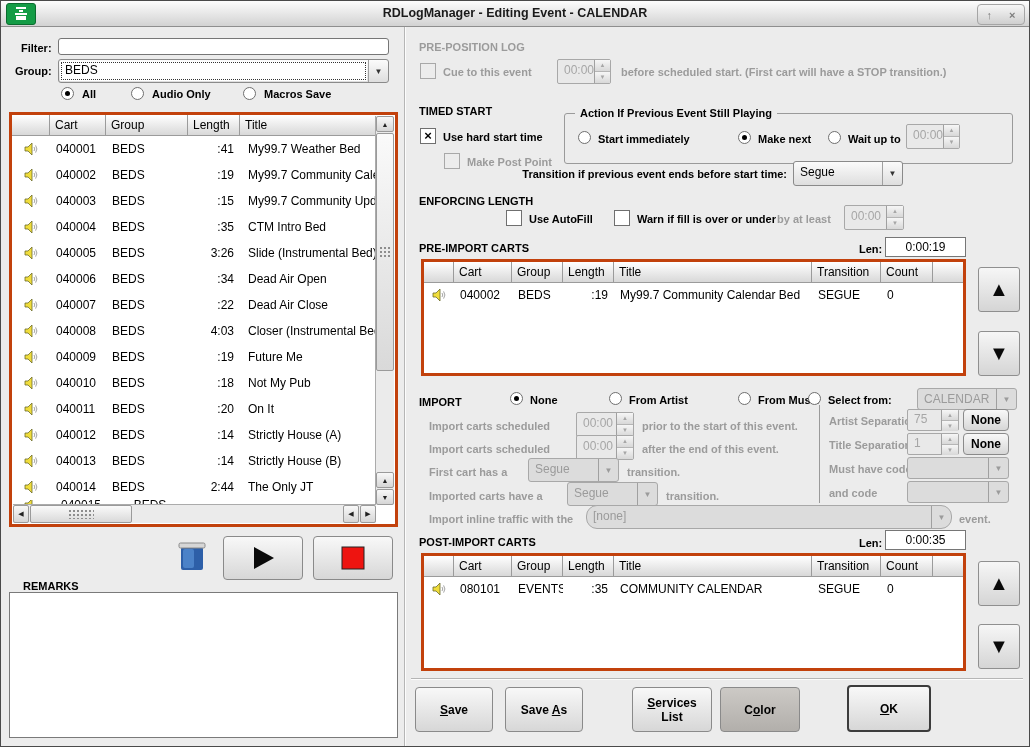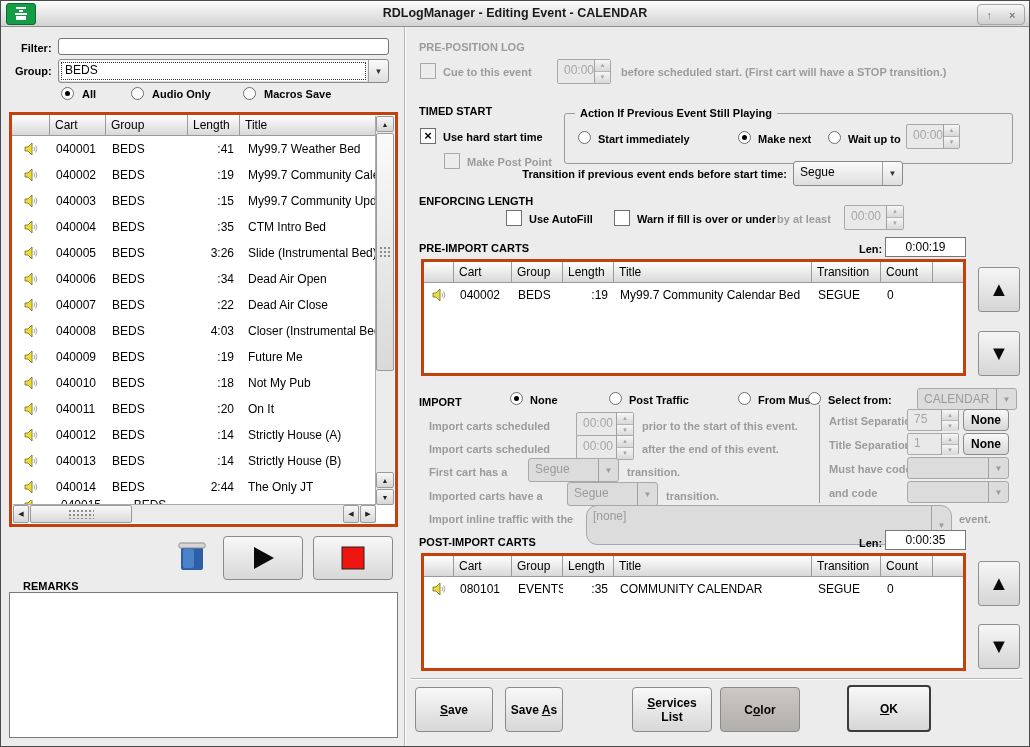--- a/index.html
+++ b/index.html
@@ -465,21 +465,21 @@
   <div class="arrbtn" style="left:977px;top:330px;">
       <span>▼</span>
     </div>
 
   <span class="lbl" style="left:418px;top:395px;">IMPORT</span>
   <span class="radio" style="left:509px;top:391px;">
       <span class="dot"></span>
     </span>
   <span class="lbl" style="left:529px;top:393px;">None</span>
   <span class="radio" style="left:608px;top:391px;"></span>
-  <span class="lbl" style="left:628px;top:393px;">Post Traffic</span>
+  <span class="lbl" style="left:628px;top:393px;">From Artist</span>
   <span class="radio" style="left:737px;top:391px;"></span>
   <span class="lbl" style="left:757px;top:393px;">From Music</span>
   <span class="radio" style="left:807px;top:391px;"></span>
   <span class="lbl" style="left:827px;top:393px;">Select from:</span>
   <div class="combo disw" style="left:916px;top:387px;width:100px;height:22px;">
     <span class="ctext">CALENDAR</span>
     <span class="carr">▼</span>
   </div>
 
   <span class="lbl dis" style="left:428px;top:419px;">Import carts scheduled</span>
@@ -510,21 +510,21 @@
   <span class="lbl dis" style="left:626px;top:465px;">transition.</span>
 
   <span class="lbl dis" style="left:428px;top:489px;">Imported carts have a</span>
   <div class="combo disw" style="left:566px;top:481px;width:91px;height:24px;">
     <span class="ctext">Segue</span>
     <span class="carr">▼</span>
   </div>
   <span class="lbl dis" style="left:665px;top:489px;">transition.</span>
 
   <span class="lbl dis" style="left:428px;top:512px;">Import inline traffic with the</span>
-  <div class="combo disw" style="left:585px;top:504px;width:366px;height:40px;border-radius:11px;">
+  <div class="combo disw" style="left:585px;top:504px;width:366px;height:24px;border-radius:11px;">
     <span class="ctext">[none]</span>
     <span class="carr">▼</span>
   </div>
   <span class="lbl dis" style="left:958px;top:512px;">event.</span>
 
   <div class="sep-v" style="left:818px;top:404px;height:98px;border-right:none;border-left:1px solid #9a9a9a;"></div>
 
   <span class="lbl dis" style="left:828px;top:414px;">Artist Separation</span>
   <div class="spin disw" style="left:906px;top:408px;width:52px;height:22px;">
     <span class="val" style="padding-top:2px;">75</span>
@@ -599,21 +599,21 @@
     </div>
   <div class="arrbtn" style="left:977px;top:623px;">
       <span>▼</span>
     </div>
 
   <div class="sep-h" style="left:410px;top:677px;width:612px;"></div>
 
   <div class="btn" style="left:414px;top:686px;width:78px;height:45px;">
     <span><span></span><span class="u">S</span><span>ave</span></span>
   </div>
-  <div class="btn" style="left:504px;top:686px;width:58px;height:45px;">
+  <div class="btn" style="left:504px;top:686px;width:78px;height:45px;">
     <span><span>Save </span><span class="u">A</span><span>s</span></span>
   </div>
   <div class="btn" style="left:631px;top:686px;width:80px;height:45px;line-height:14px;">
     <span><span class="u">S</span><span>ervices</span></span>
     <span>List</span>
   </div>
   <div class="btn default" style="left:846px;top:684px;width:84px;height:47px;">
     <span><span class="u">O</span><span>K</span></span>
   </div>
   <div class="btn darker" style="left:719px;top:686px;width:80px;height:45px;">

